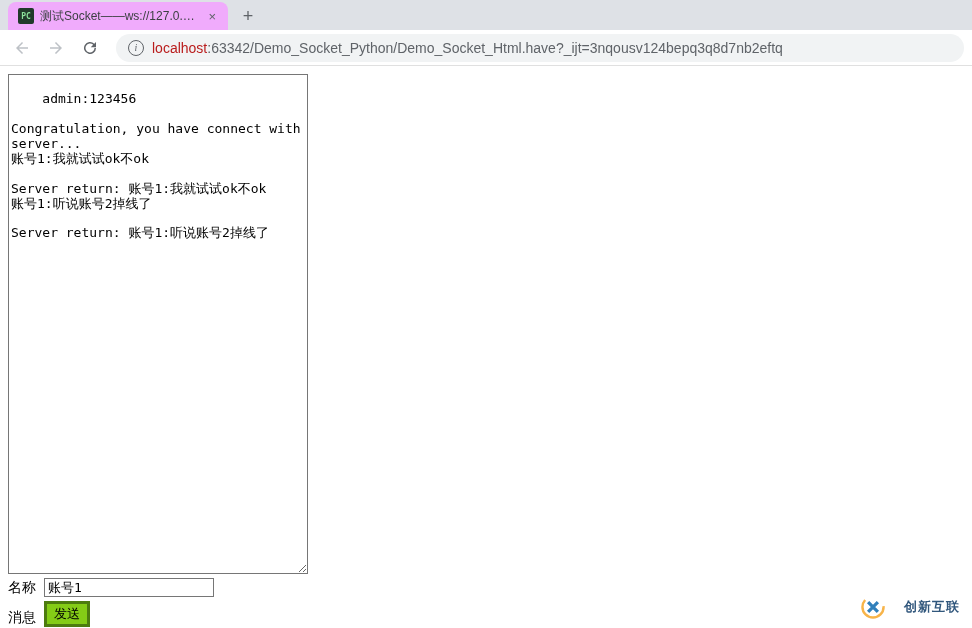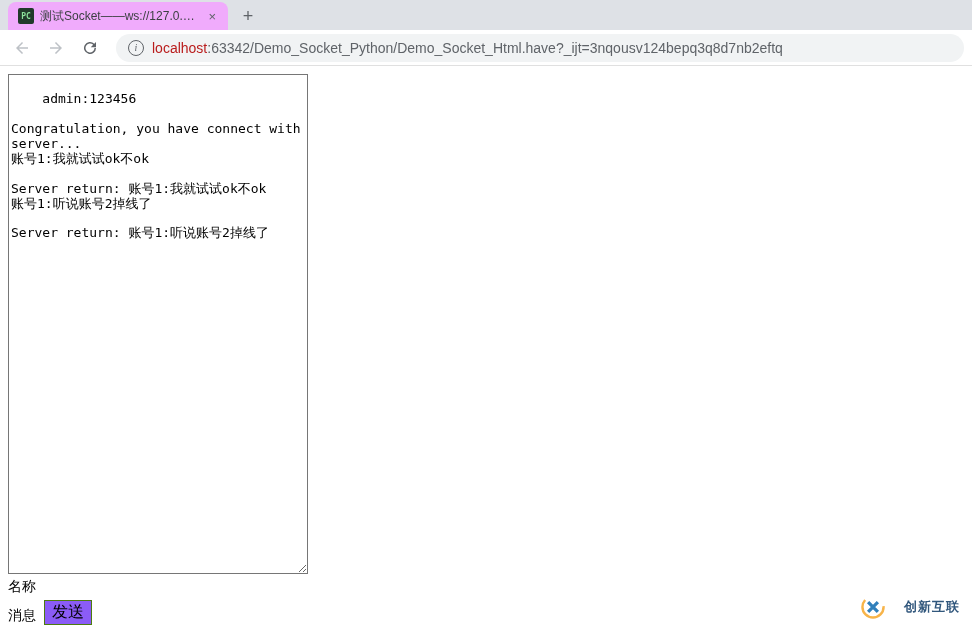--- a/index.html
+++ b/index.html
@@ -144,23 +144,23 @@
     }
     .text-input {
       border: 1px solid #767676;
       height: 19px;
       font-size: 13px;
       padding: 0 3px;
       font-family: "SimSun", monospace;
       width: 170px;
     }
     .send-btn {
-      border: 1px solid #4d7c0f;
-      background: #8b5cf6;
-      font-size: 16px;
+      border: 3px solid #4d7c0f;
+      background: #84cc16;
+      font-size: 13px;
       padding: 1px 7px;
       font-family: "SimSun", "Microsoft YaHei", sans-serif;
       cursor: pointer;
     }
     .watermark {
       position: absolute;
       right: 12px;
       bottom: 8px;
       display: flex;
       align-items: center;
@@ -225,20 +225,21 @@
 账号1:我就试试ok不ok
 
 Server return: 账号1:我就试试ok不ok
 账号1:听说账号2掉线了
 
 Server return: 账号1:听说账号2掉线了</span>
   </div>
 
   <div class="form-row">
     <span class="form-label">名称</span>
+    <input class="text-input" type="text" value="账号1" style="">
   </div>
   <div class="form-row">
     <span class="form-label">消息</span>
     <button class="send-btn">发送</button>
   </div>
 </div>
 
 <div class="watermark">
   <div class="wm-logo">
     <svg viewBox="0 0 32 32">

